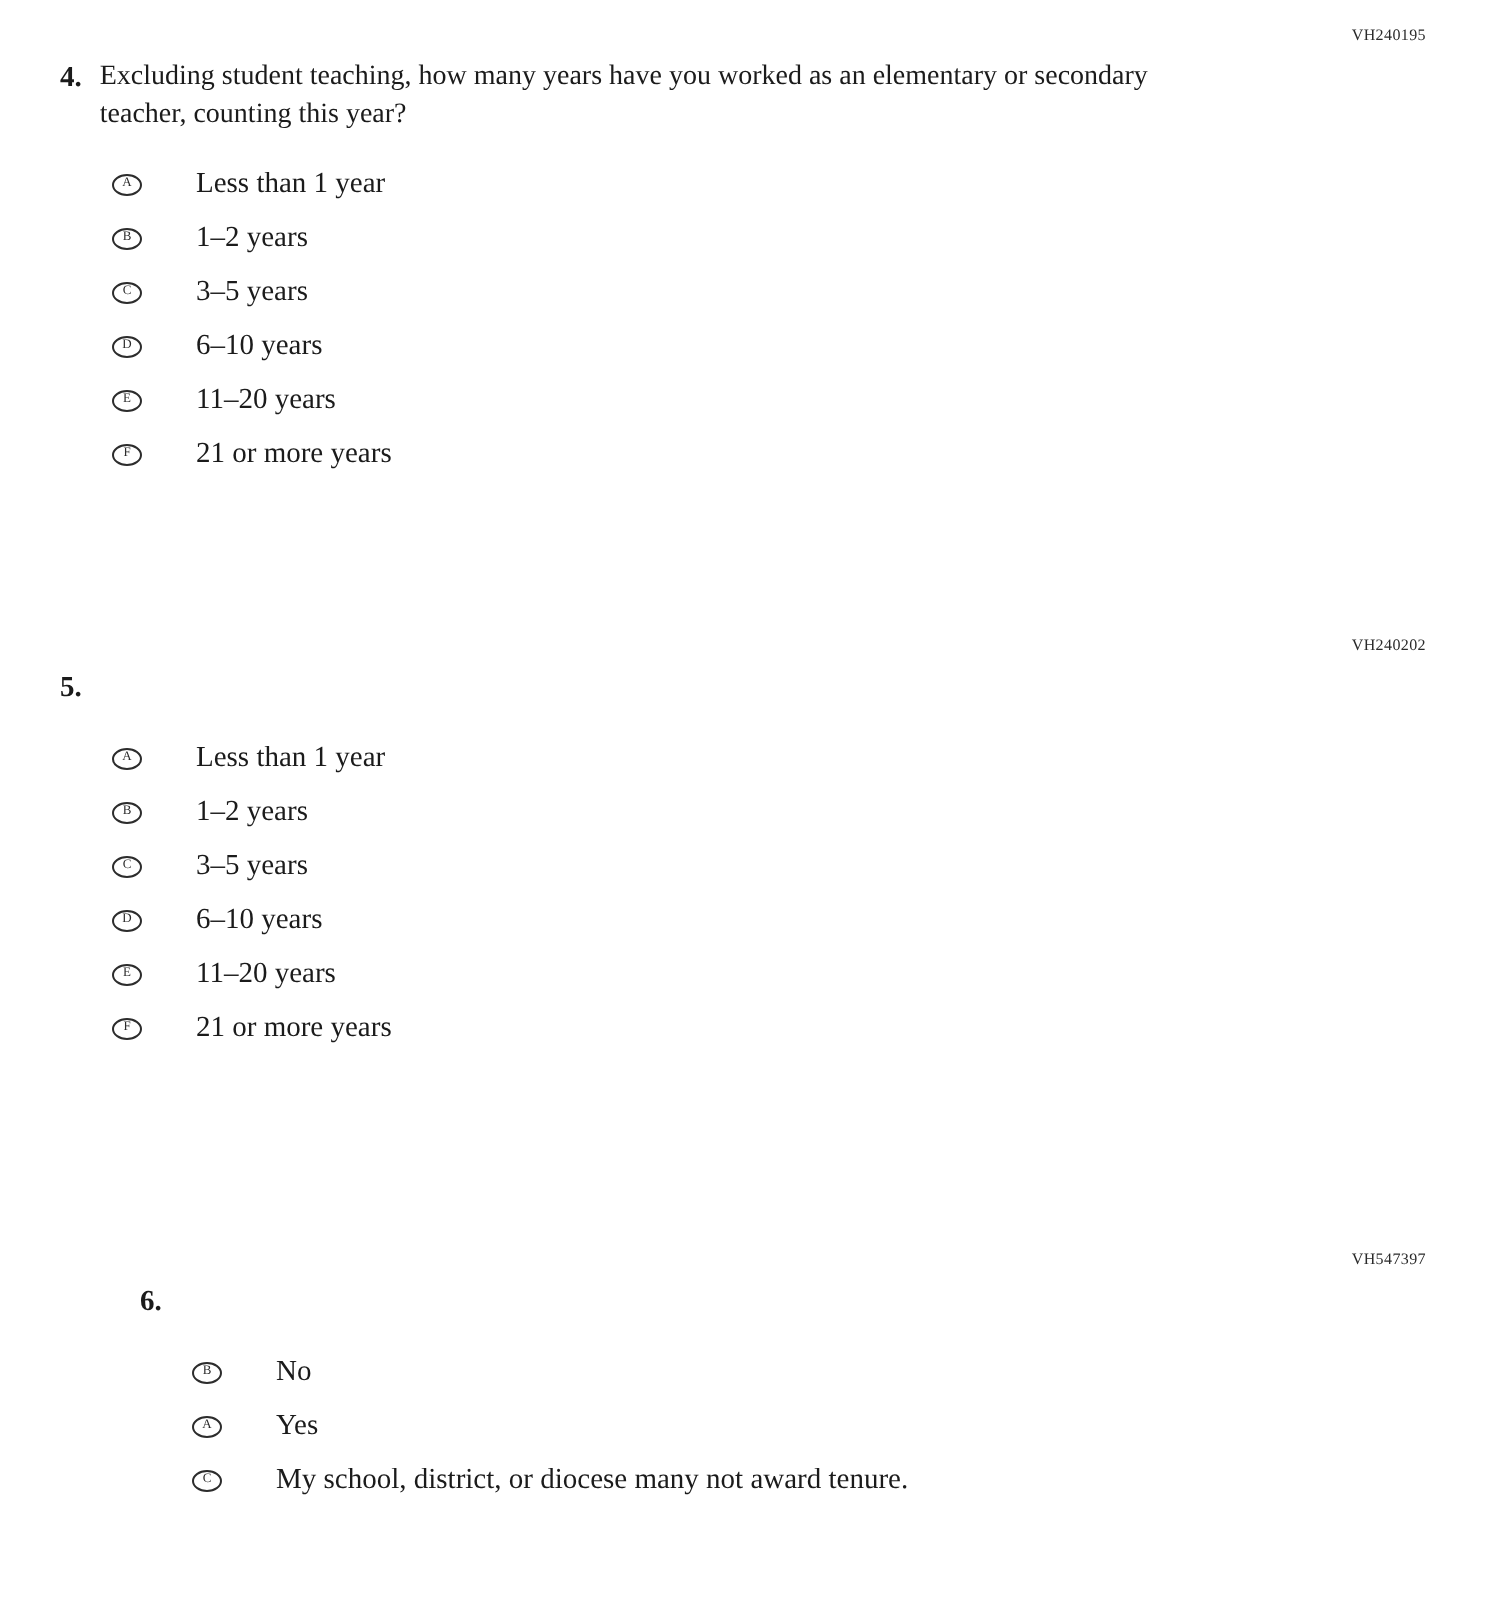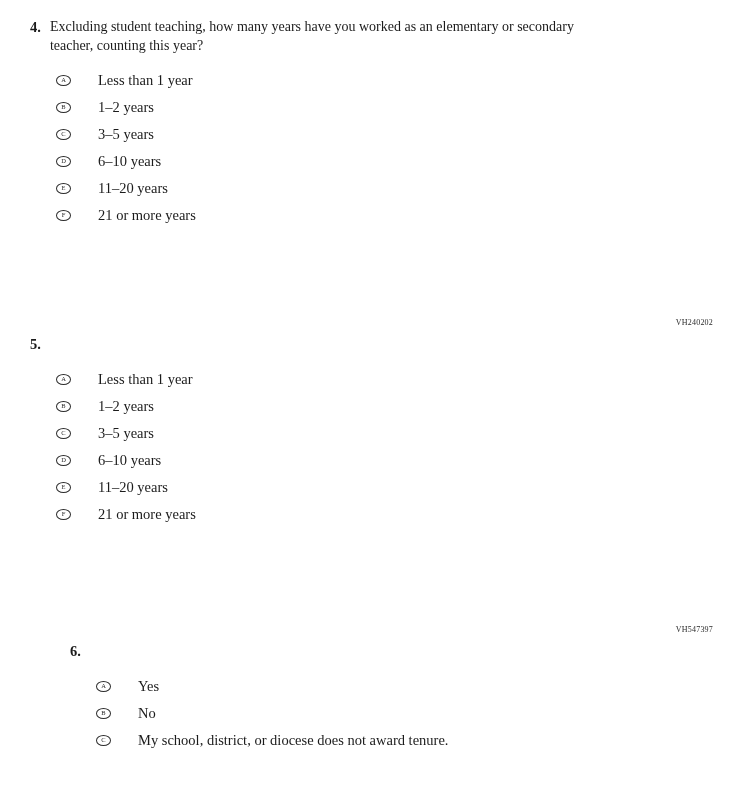--- a/index.html
+++ b/index.html
@@ -70,20 +70,21 @@
     font-size: 14.5px;
     white-space: nowrap;
   }
 </style>
 </head>
 <body>
 
 <div class="page">
 
   <div class="question-block" style="top:13px;">
+    <div class="code">VH240195</div>
     <div class="q-row">
       <span class="q-num">4.</span>
       <div class="q-text">Excluding student teaching, how many years have you worked as an elementary or secondary teacher, counting this year?</div>
     </div>
     <div class="options">
       <div class="option">
         <span class="oval">
             <span class="oval-letter">A</span>
           </span>
         <span class="option-label">Less than 1 year</span>
@@ -167,32 +168,32 @@
   </div>
 
   <div class="question-block" style="top:625px;padding-left:40px;">
     <div class="code">VH547397</div>
     <div class="q-row">
       <span class="q-num">6.</span>
     </div>
     <div class="options">
       <div class="option">
         <span class="oval">
+            <span class="oval-letter">B</span>
+          </span>
+        <span class="option-label">No</span>
+      </div>
+      <div class="option">
+        <span class="oval">
             <span class="oval-letter">A</span>
           </span>
         <span class="option-label">Yes</span>
       </div>
       <div class="option">
         <span class="oval">
-            <span class="oval-letter">B</span>
-          </span>
-        <span class="option-label">No</span>
-      </div>
-      <div class="option">
-        <span class="oval">
             <span class="oval-letter">C</span>
           </span>
-        <span class="option-label">My school, district, or diocese does not award tenure.</span>
+        <span class="option-label">My school, district, or diocese many not award tenure.</span>
       </div>
     </div>
   </div>
 
 </div>
 
 </body></html>

